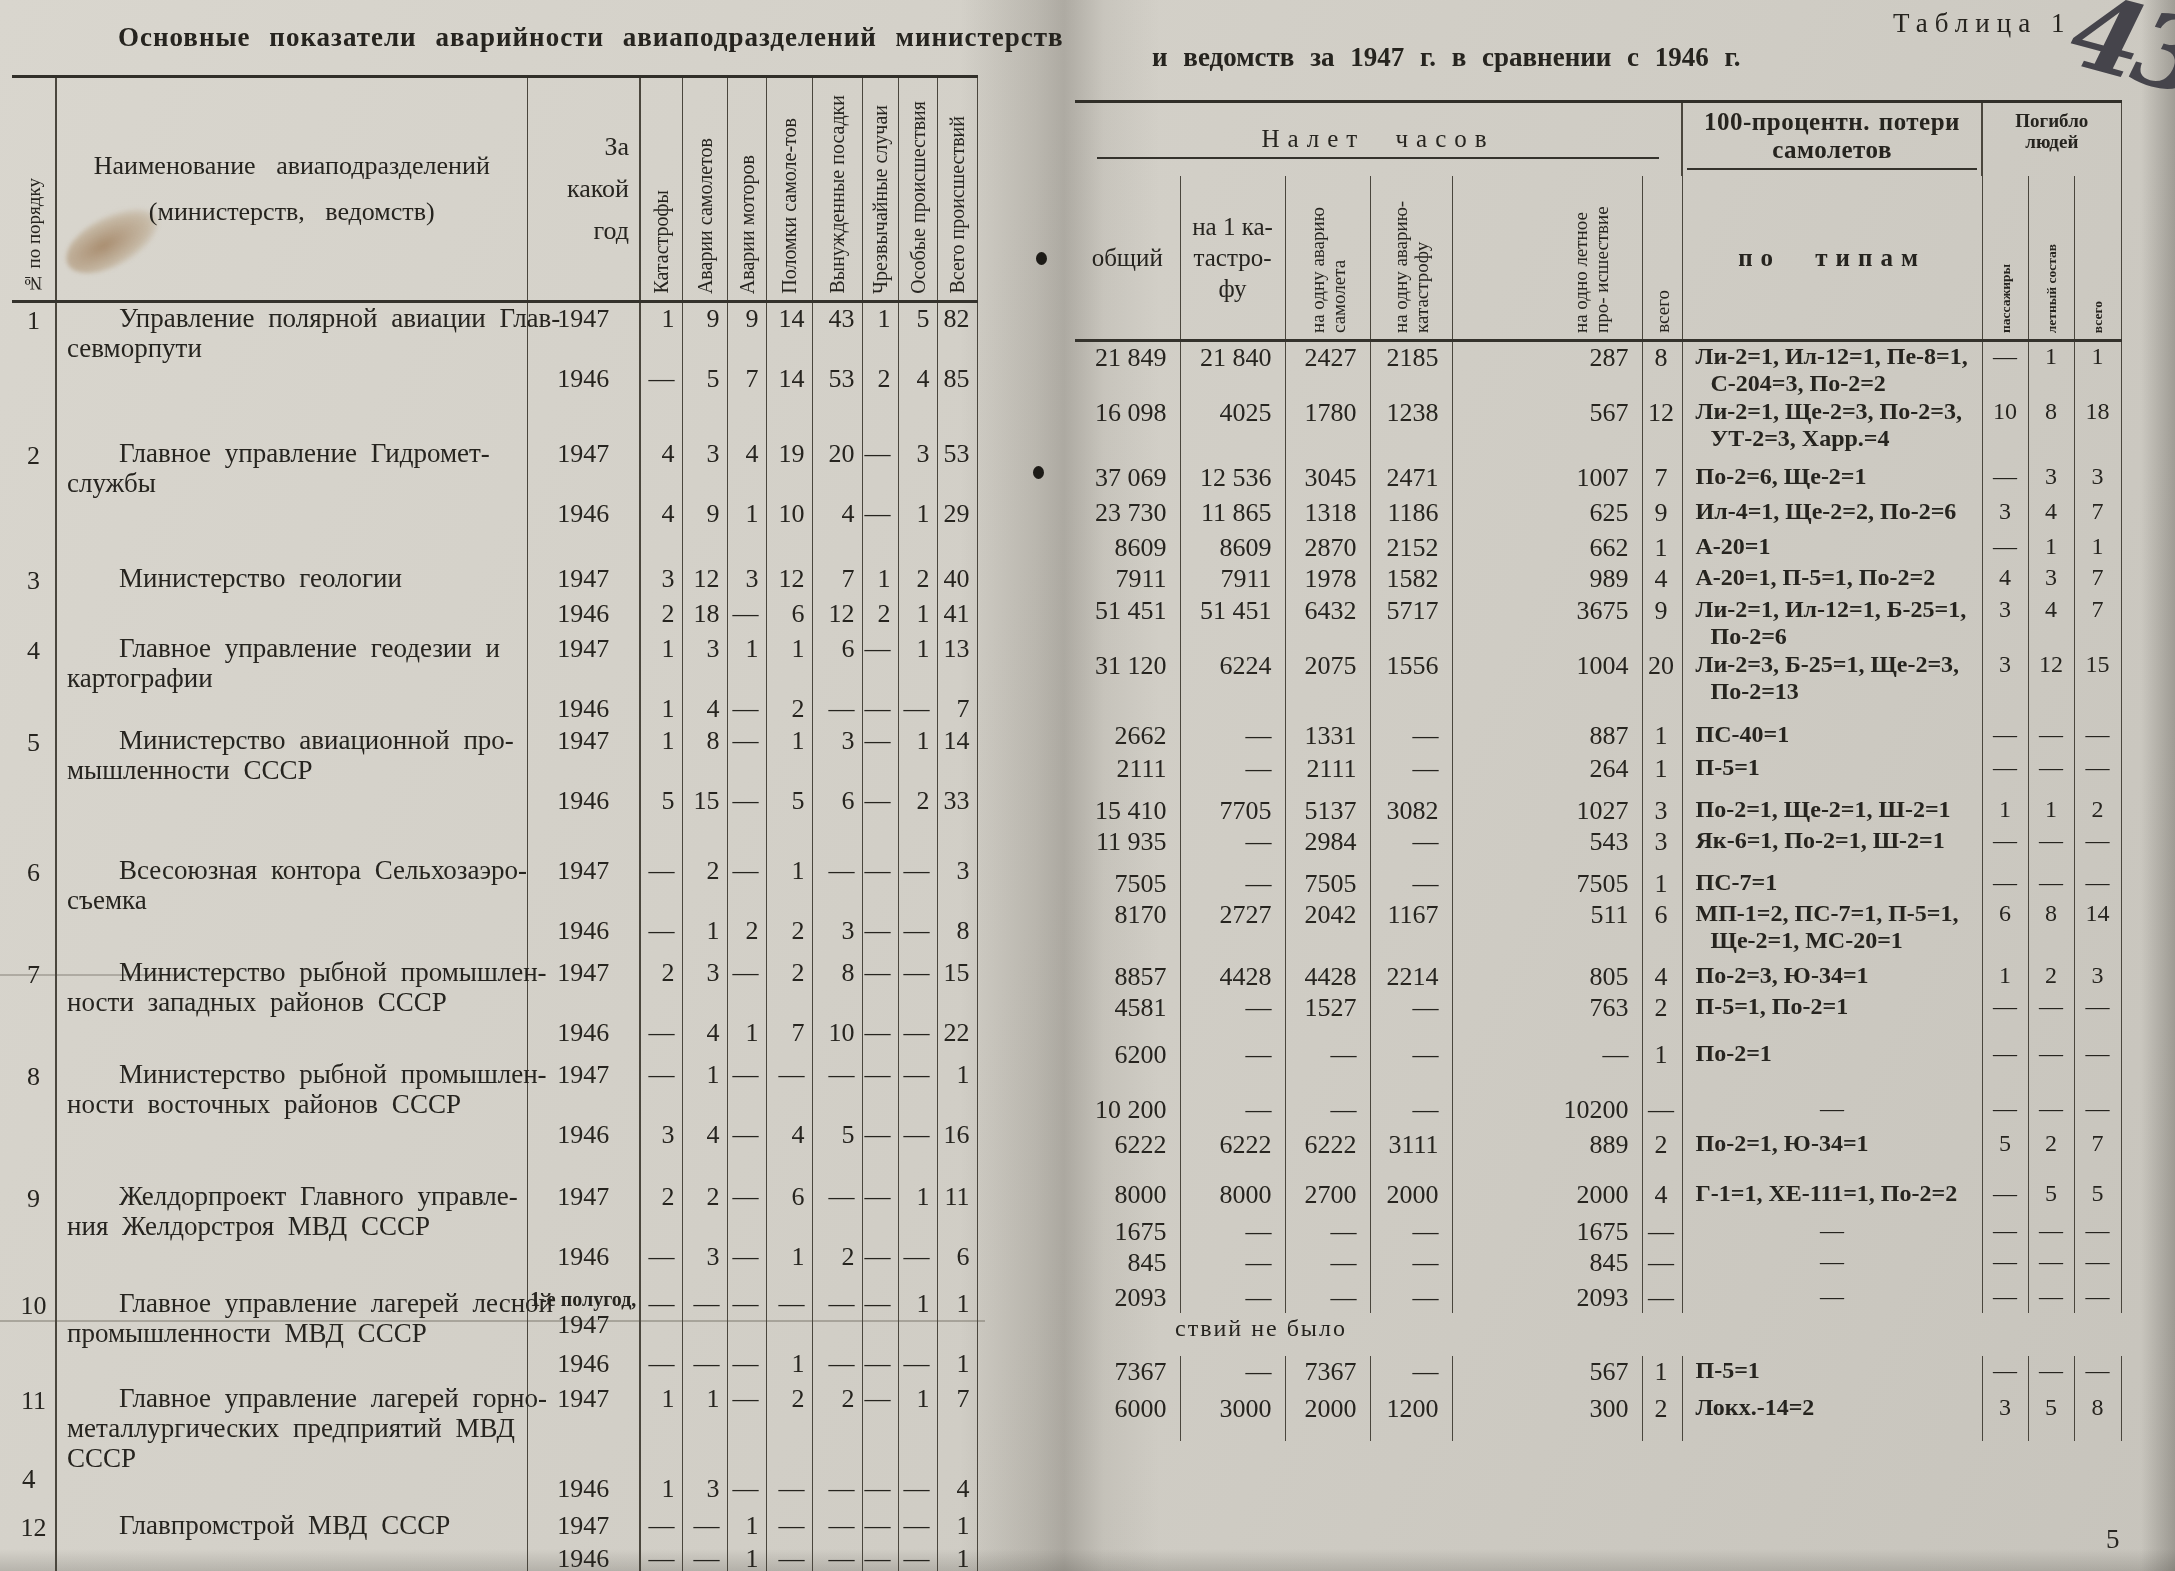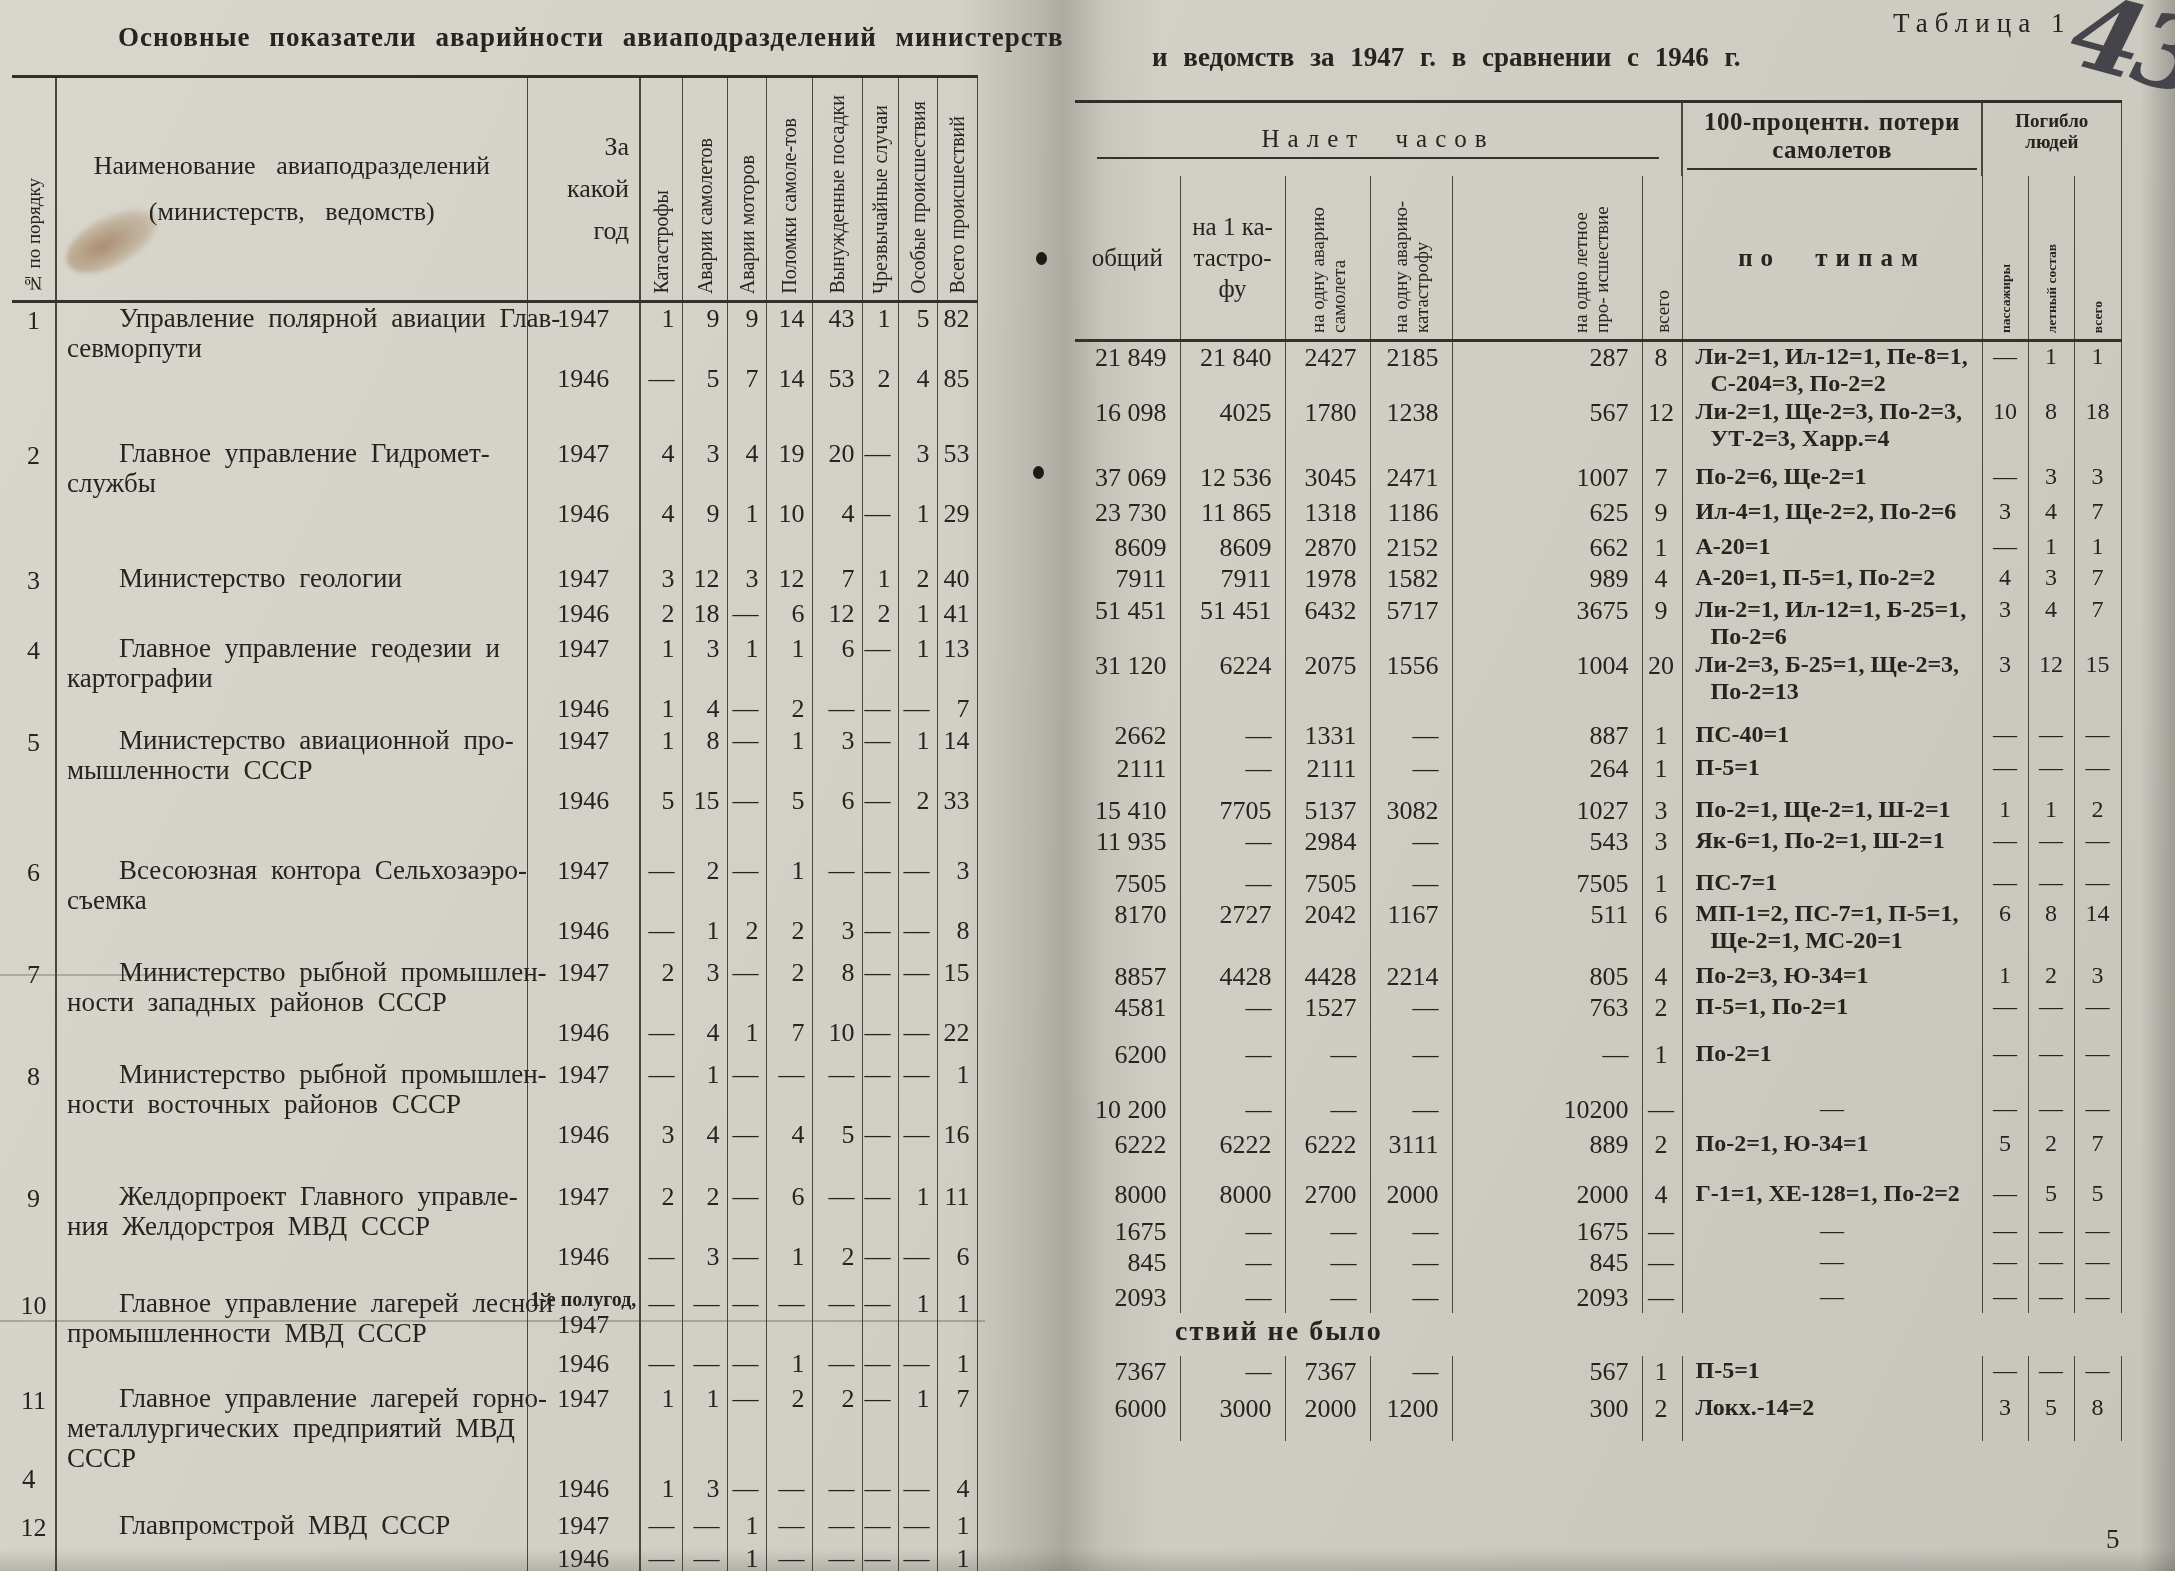--- a/index.html
+++ b/index.html
@@ -65,21 +65,21 @@
   .nl{padding-left:10px;line-height:30px;white-space:nowrap;}
   .nl.first{padding-left:62px;}
   td.c-year{border-right:2px solid #4a463d;text-align:center;font-size:26px;padding-top:1px;line-height:29px;}
   .yprefix{font-size:20px;font-weight:bold;line-height:21px;white-space:nowrap;}
   td.c-inc{border-right:1.6px solid #4a463d;text-align:right;font-size:26px;padding:1px 7px 0 0;}
   td.c-hr{border-right:1.6px solid #4a463d;text-align:right;font-size:26px;padding:1px 13px 0 0;}
   td.c-hr.h5{text-align:center;padding-right:2px;}
   td.c-types{border-right:1.8px solid #4a463d;font-size:24px;font-weight:bold;line-height:27px;padding:1px 4px 0 28px;text-indent:-15px;}
   td.c-types.dash{text-align:center;text-indent:0;padding-left:4px;font-weight:normal;}
   td.c-death{border-right:1.6px solid #4a463d;text-align:center;font-size:24px;padding-top:1px;}
-  td.c-noter{font-size:28px;font-weight:bold;padding:2px 0 0 100px;letter-spacing:2px;}
+  td.c-noter{font-size:24px;font-weight:normal;padding:2px 0 0 100px;letter-spacing:2px;}
 </style>
 </head>
 <body>
 
 <div class="sheet">
   <div class="fold"></div>
   <div class="edge-r"></div>
   <div class="edge-b"></div>
   <div class="stain"></div>
   <div class="dot d1"></div>
@@ -793,21 +793,21 @@
           <td class="c-death">2</td>
           <td class="c-death">7</td>
         </tr>
         <tr style="height: 37px;">
           <td class="c-hr h0">8000</td>
           <td class="c-hr h1">8000</td>
           <td class="c-hr h2">2700</td>
           <td class="c-hr h3">2000</td>
           <td class="c-hr h4">2000</td>
           <td class="c-hr h5">4</td>
-          <td class="c-types">Г-1=1, ХЕ-128=1, По-2=2</td>
+          <td class="c-types">Г-1=1, ХЕ-111=1, По-2=2</td>
           <td class="c-death">—</td>
           <td class="c-death">5</td>
           <td class="c-death">5</td>
         </tr>
         <tr style="height: 28px;">
           <td class="c-hr h0">1675</td>
           <td class="c-hr h1">—</td>
           <td class="c-hr h2">—</td>
           <td class="c-hr h3">—</td>
           <td class="c-hr h4">1675</td>

